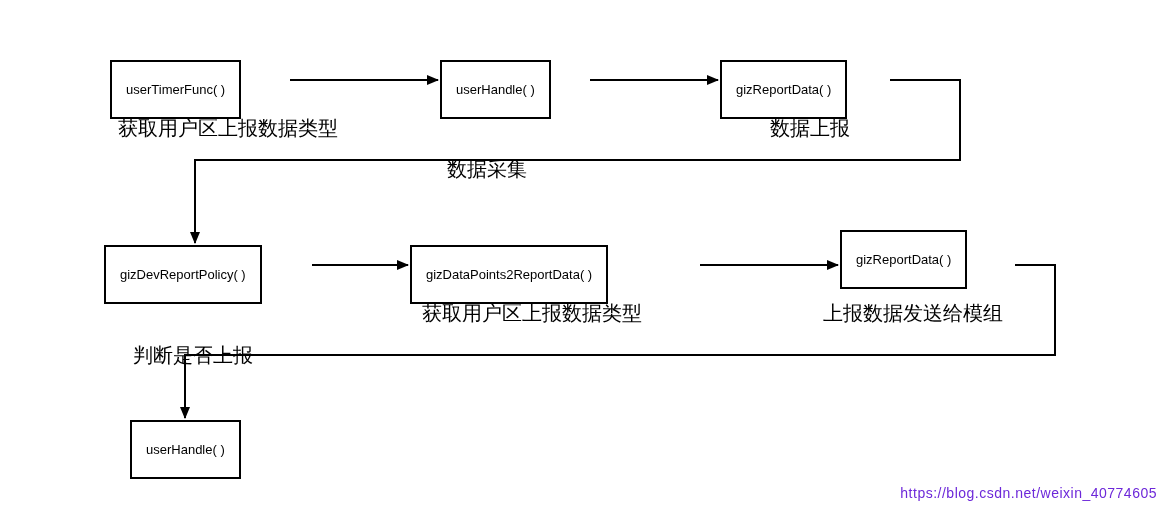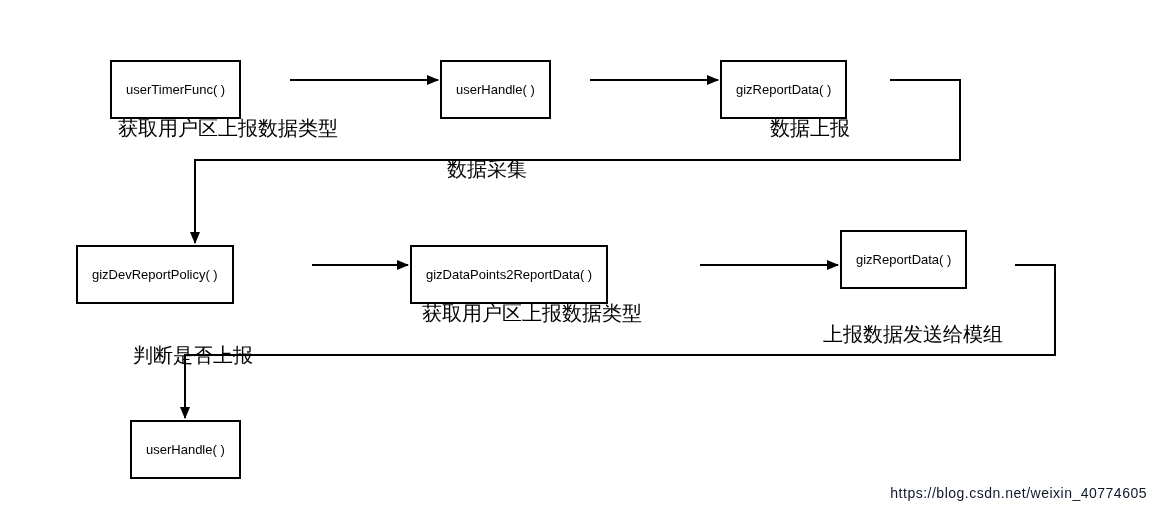--- a/index.html
+++ b/index.html
@@ -27,47 +27,47 @@
   svg.arrows {
     position: absolute;
     top: 0;
     left: 0;
     width: 1157px;
     height: 507px;
     pointer-events: none;
   }
   .watermark {
     position: absolute;
-    right: 10px;
+    right: 0;
     bottom: 6px;
     font-size: 14px;
-    color: #0f172a;
+    color: #6d28d9;
     letter-spacing: 0.5px;
   }
 </style>
 </head>
 <body>
 
 <div class="box" style="left:110px; top:60px;">userTimerFunc( )</div>
 <div class="caption" style="left:78px; top:115px;margin-left:40px;">获取用户区上报数据类型</div>
 
 <div class="box" style="left:440px; top:60px;text-align:right;">userHandle( )</div>
 <div class="caption" style="left:447px; top:115px;margin-top:41px;">数据采集</div>
 
 <div class="box" style="left:720px; top:60px;">gizReportData( )</div>
 <div class="caption" style="left:748px; top:115px;margin-left:22px;">数据上报</div>
 
-<div class="box" style="left:76px; top:245px;">gizDevReportPolicy( )</div>
+<div class="box" style="left:104px; top:245px;">gizDevReportPolicy( )</div>
 <div class="caption" style="left:133px; top:300px;margin-top:42px;">判断是否上报</div>
 
 <div class="box" style="left:410px; top:245px;">gizDataPoints2ReportData( )</div>
 <div class="caption" style="left:422px; top:300px;">获取用户区上报数据类型</div>
 
 <div class="box" style="left:840px; top:230px;">gizReportData( )</div>
-<div class="caption" style="left:823px; top:300px;margin-top:21px;">上报数据发送给模组</div>
+<div class="caption" style="left:823px; top:300px;">上报数据发送给模组</div>
 
 <div class="box" style="left:130px; top:420px;">userHandle( )</div>
 
 <svg class="arrows">
   <defs>
     <marker id="ah" markerWidth="12" markerHeight="10" refX="11" refY="5" orient="auto" markerUnits="userSpaceOnUse">
       <path d="M0,0 L12,5 L0,10 Z" fill="#000"></path>
     </marker>
   </defs>
 

